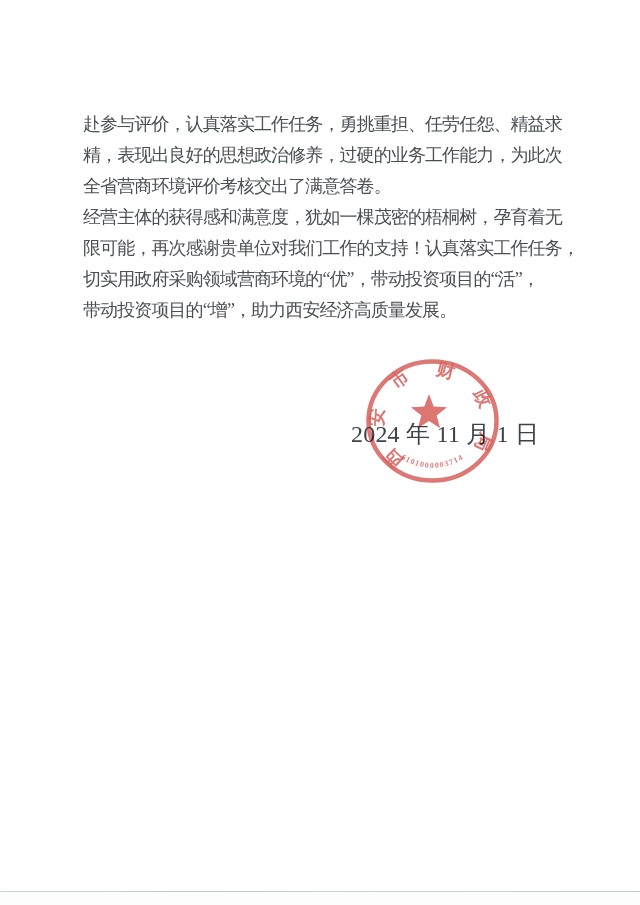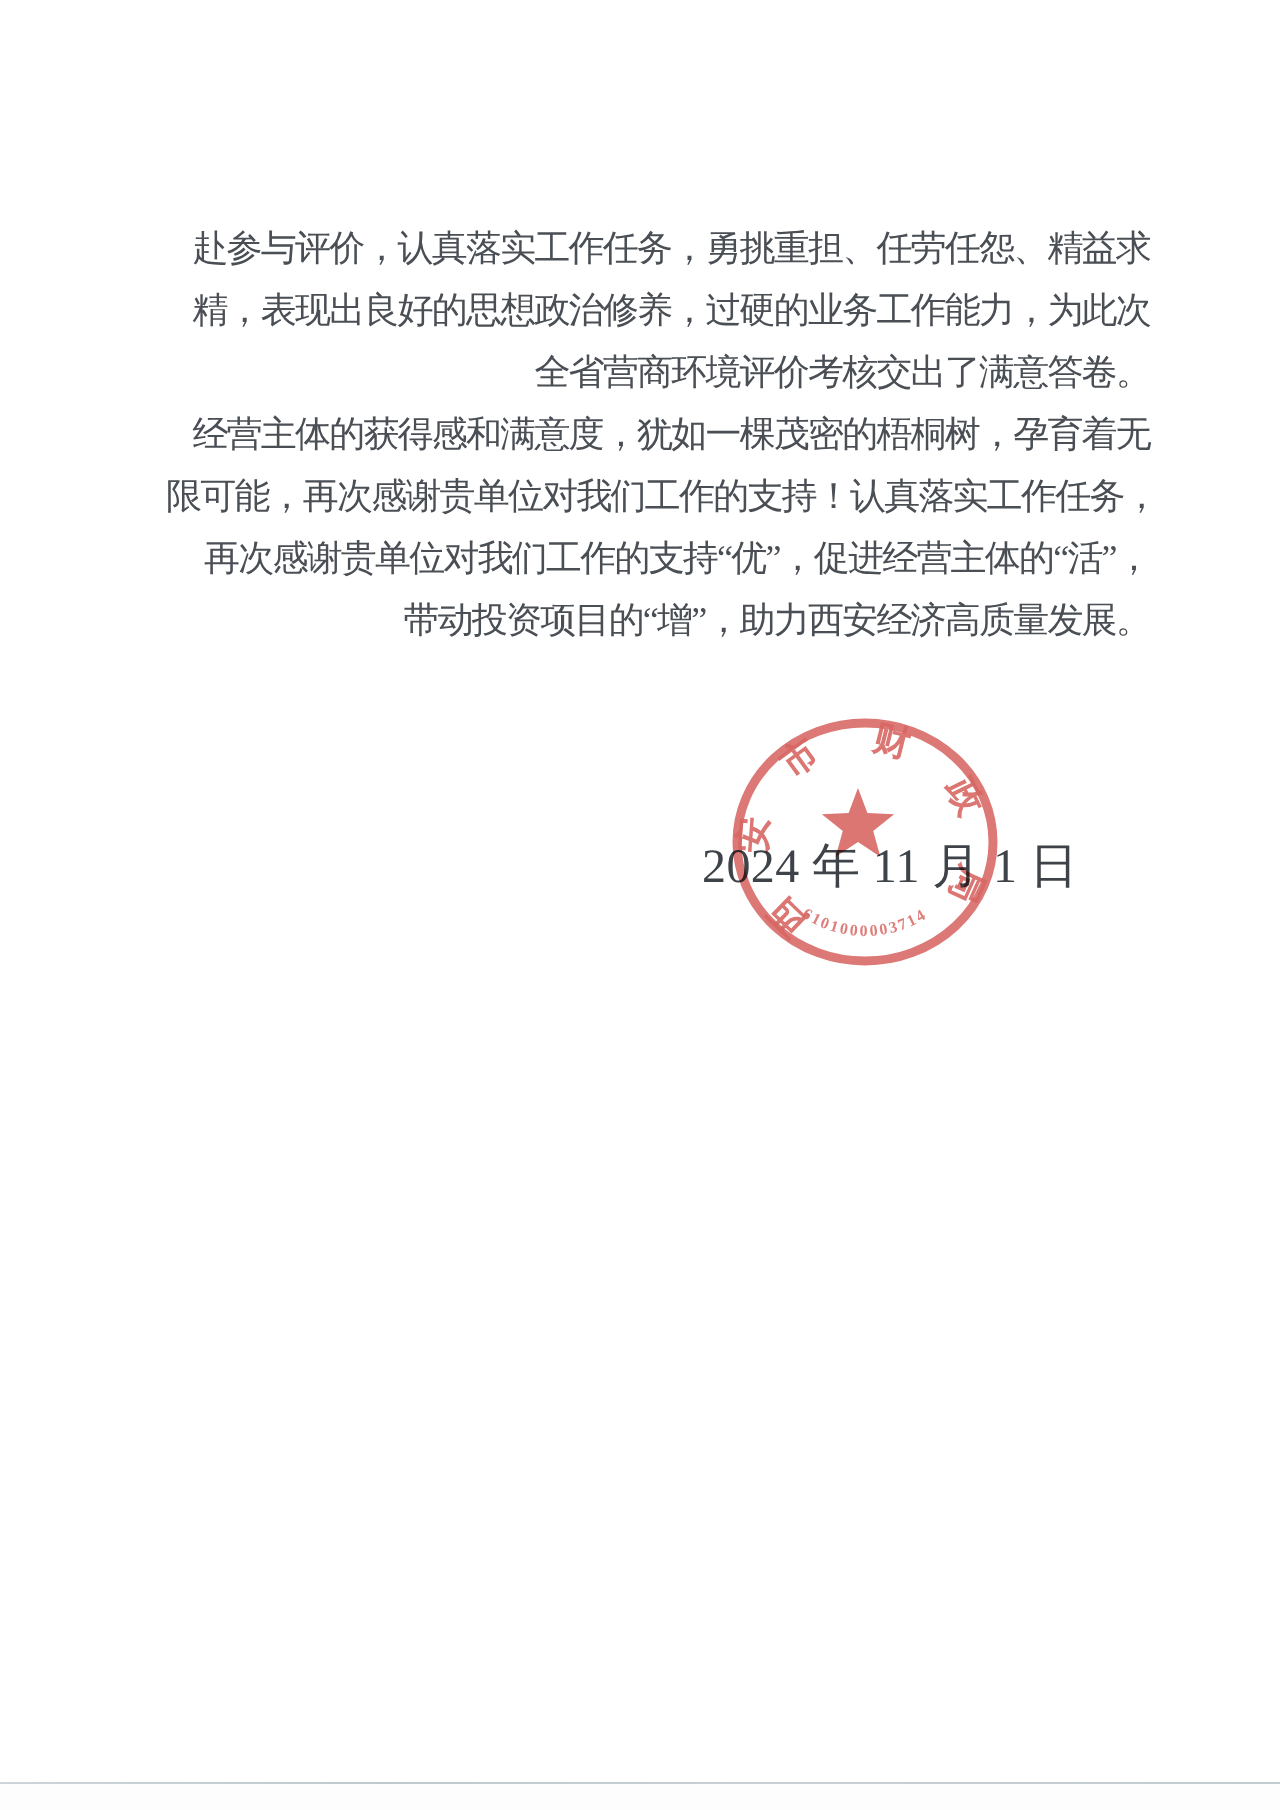--- a/index.html
+++ b/index.html
@@ -6,21 +6,20 @@
   body{
     width:640px;height:905px;
     background:#ffffff;
     font-family:"Liberation Serif","DejaVu Serif",serif;
     position:relative;
     overflow:hidden;
   }
   .page{
     position:absolute;left:0;top:0;width:640px;height:853px;
     background:#ffffff;
-    text-align:right;
   }
   
   .body-text{
     position:absolute;left:83px;top:109px;width:492px;
     color:#4a4f55;
     font-size:18px;
     letter-spacing:-0.9px;
     line-height:31px;
   }
   .body-text .line{
@@ -72,21 +71,21 @@
 <body>
 
 <div class="page">
 
   <div class="body-text">
     <div class="line">赴参与评价，认真落实工作任务，勇挑重担、任劳任怨、精益求</div>
     <div class="line">精，表现出良好的思想政治修养，过硬的业务工作能力，为此次</div>
     <div class="line">全省营商环境评价考核交出了满意答卷。</div>
     <div class="line">经营主体的获得感和满意度，犹如一棵茂密的梧桐树，孕育着无</div>
     <div class="line">限可能，再次感谢贵单位对我们工作的支持！认真落实工作任务，</div>
-    <div class="line">再次感谢贵单位对我们工作的支持“优”，促进经营主体的“活”，</div>
+    <div class="line">切实用政府采购领域营商环境的“优”，带动投资项目的“活”，</div>
     <div class="line">带动投资项目的“增”，助力西安经济高质量发展。</div>
   </div>
 
   <div class="date">2024 年 11 月 1 日</div>
 
   <svg class="seal" viewBox="0 0 160 140" width="160" height="140" aria-hidden="true">
 
     <ellipse cx="79.5" cy="70" rx="64" ry="59.5" fill="none" stroke-width="4.5" stroke-opacity="0.88" stroke="#cf4b47"></ellipse>
 
     <polygon points="76,43 80.7,55.53 94.07,56.13 83.61,64.47 87.17,77.37 76,70 64.83,77.37 68.39,64.47 57.93,56.13 71.3,55.53" fill-opacity="0.9" fill="#cf4b47"></polygon>

